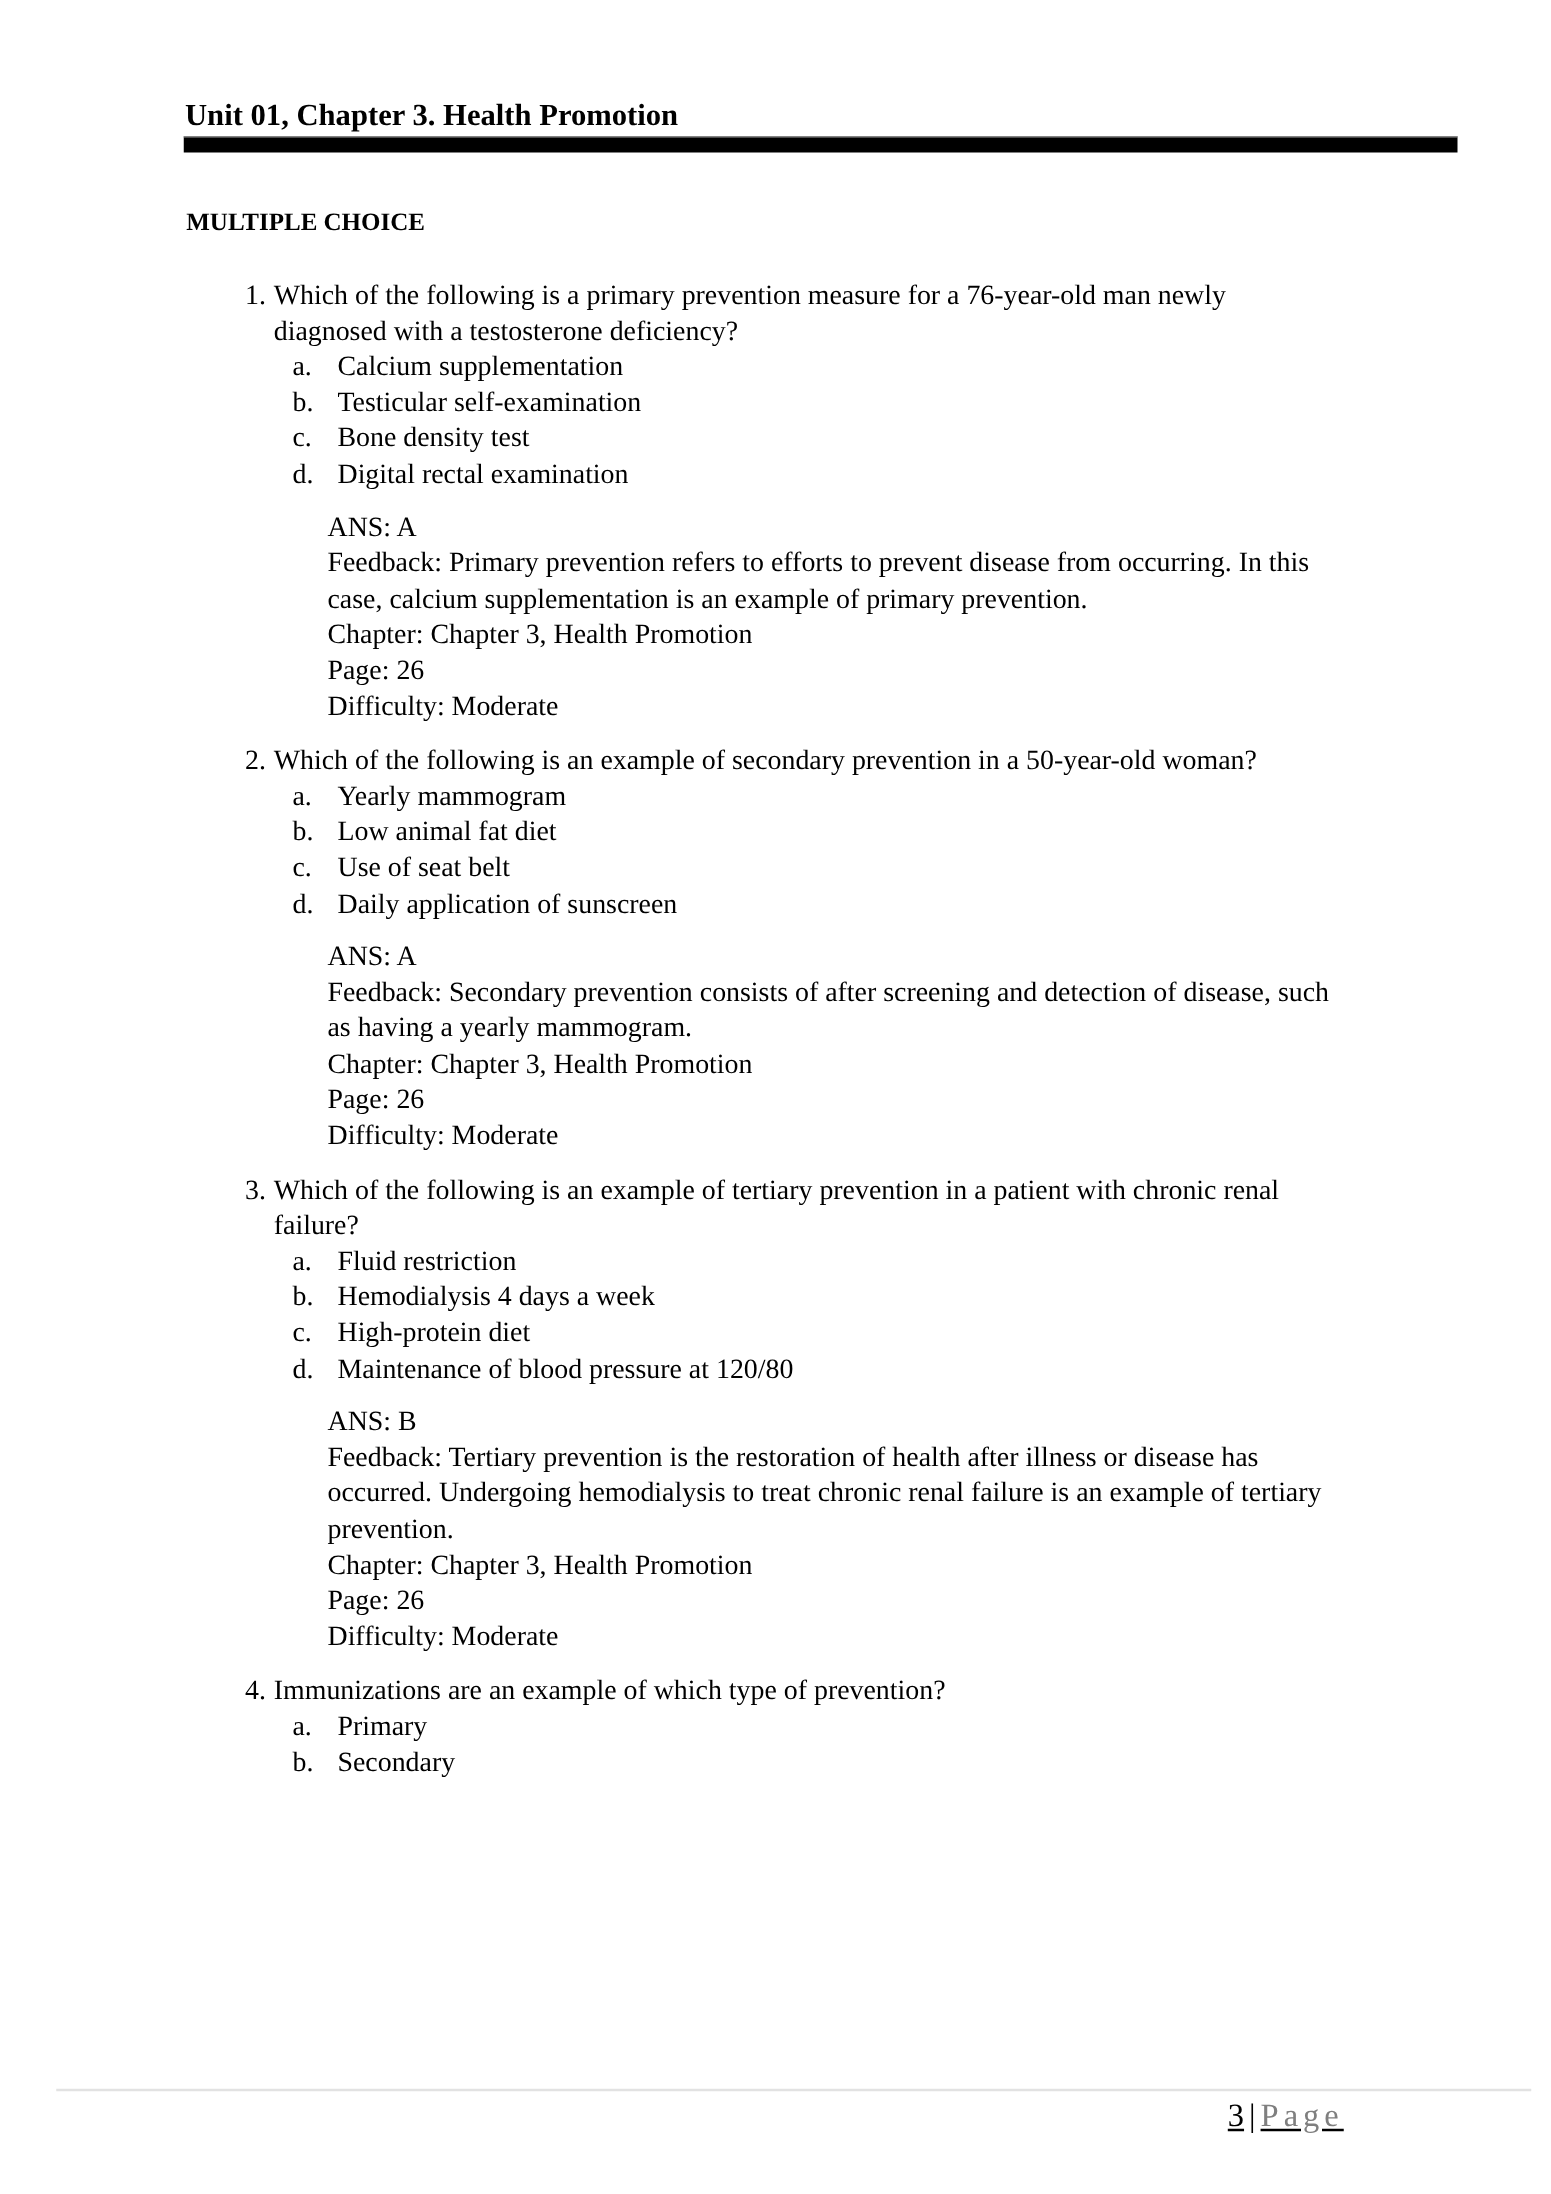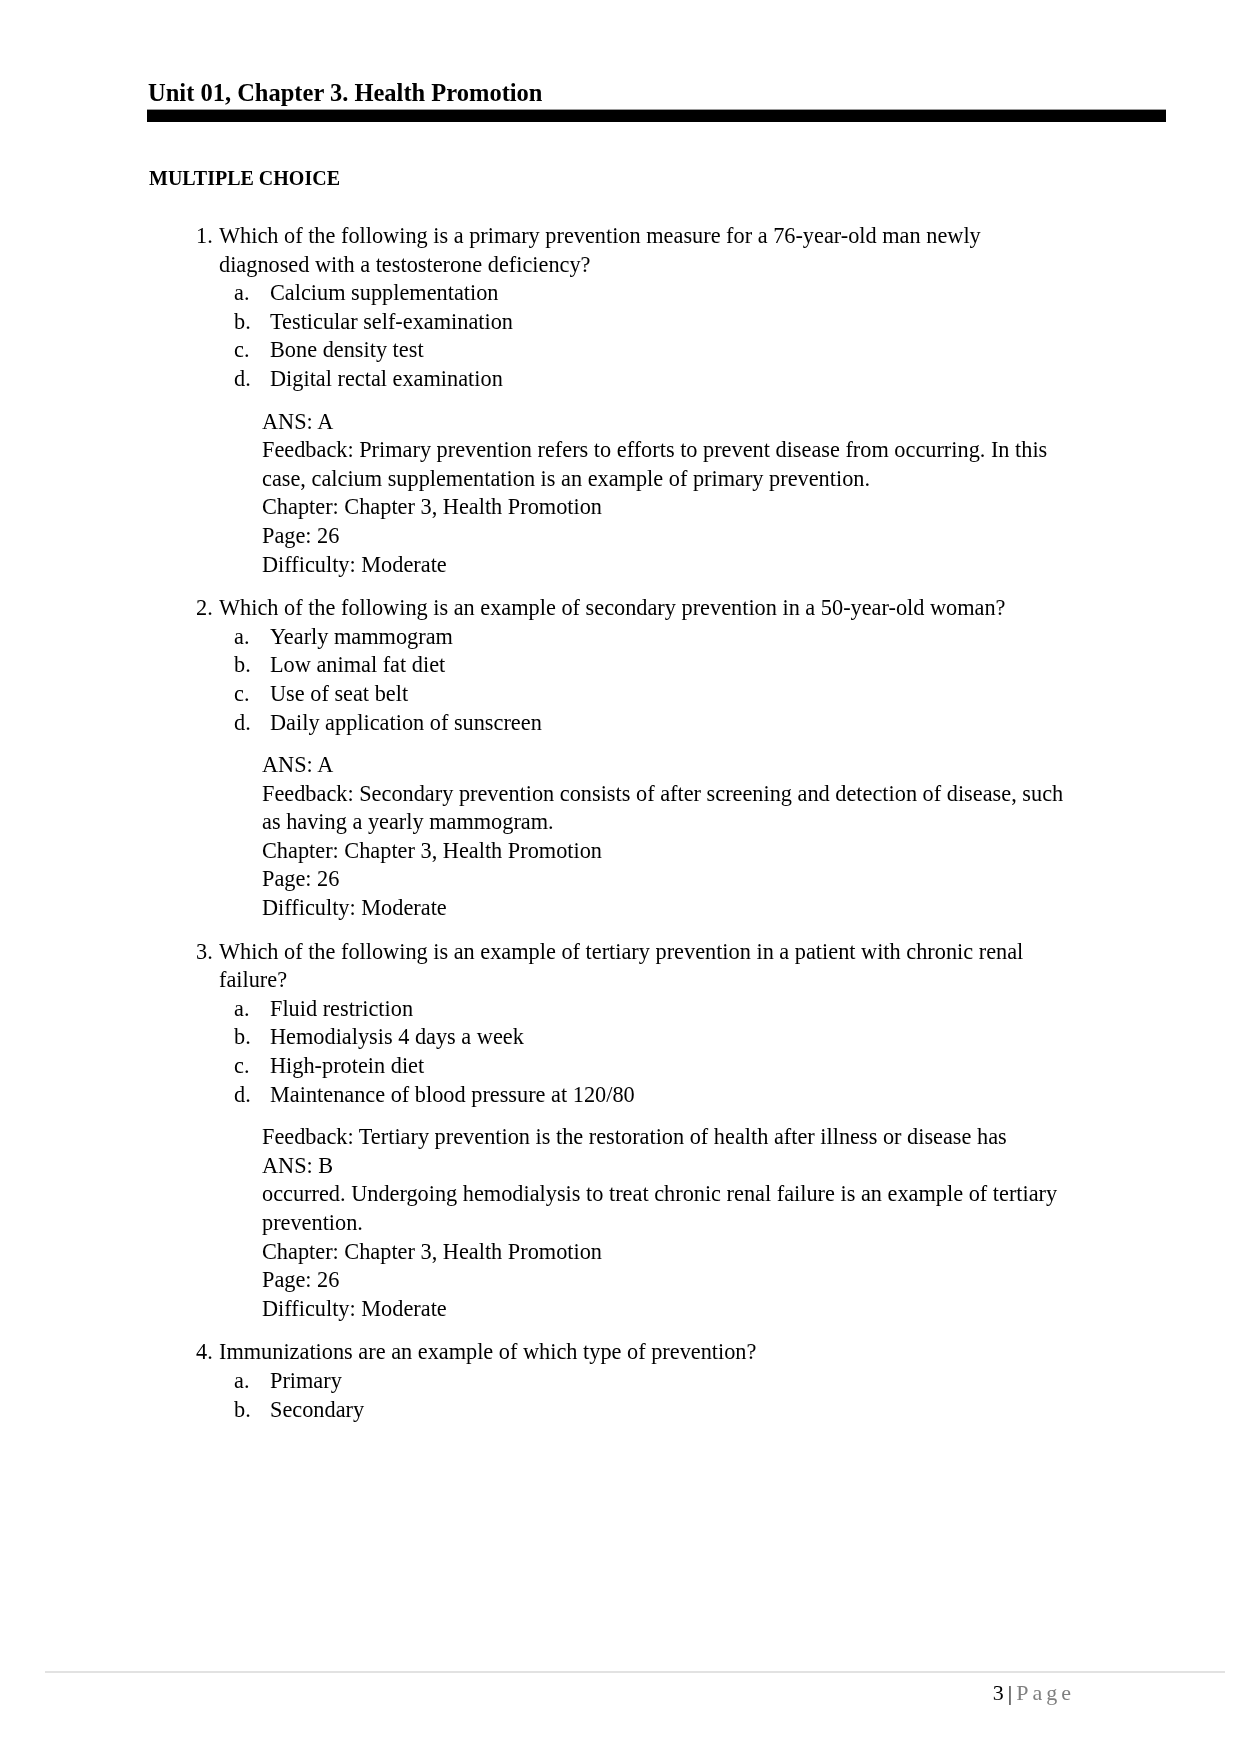--- a/index.html
+++ b/index.html
@@ -102,23 +102,24 @@
     left: 45px;
     top: 1671px;
     width: 1180px;
     height: 2px;
     background: #e2e2e2;
   }
   .footer-page {
     position: absolute;
     right: 28px;
     top: 1680px;
-    font-size: 22px;
+    font-size: 26px;
     line-height: 26px;
     white-space: nowrap;
+    text-decoration: underline;
   }
   .footer-page .pnum { color: #000; }
   .footer-page .sep { color: #000; margin: 0 4px; }
   .footer-page .plabel { color: #7f7f7f; letter-spacing: 4px; }
 </style>
 </head>
 <body>
 
 <div class="page">
 
@@ -237,24 +238,24 @@
       <div class="q-line">
         <span class="opt-letter">c.</span>
         <span class="opt-text">High-protein diet</span>
       </div>
       <div class="q-line">
         <span class="opt-letter">d.</span>
         <span class="opt-text">Maintenance of blood pressure at 120/80</span>
       </div>
       <div class="meta-block">
         <div class="meta-line">
+            <span>ANS:  B</span>
+          </div>
+        <div class="meta-line">
             <span>Feedback: Tertiary prevention is the restoration of health after illness or disease has</span>
-          </div>
-        <div class="meta-line">
-            <span>ANS:  B</span>
           </div>
         <div class="meta-line">
             <span>occurred. Undergoing hemodialysis to treat chronic renal failure is an example of tertiary</span>
           </div>
         <div class="meta-line">
             <span>prevention.</span>
           </div>
         <div class="meta-line">
             <span>Chapter: Chapter 3, Health Promotion</span>
           </div>

